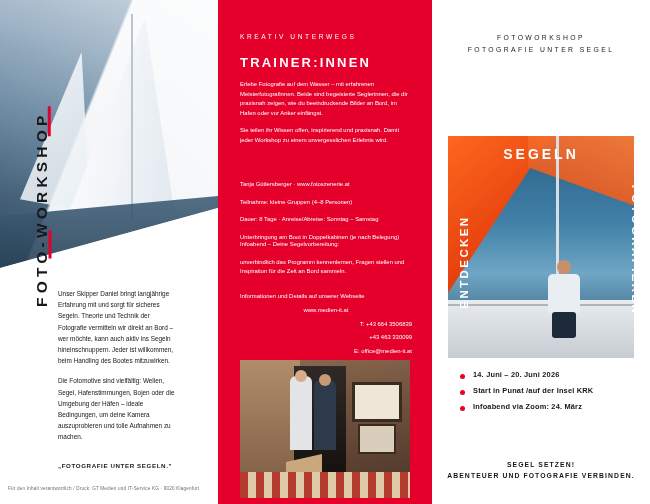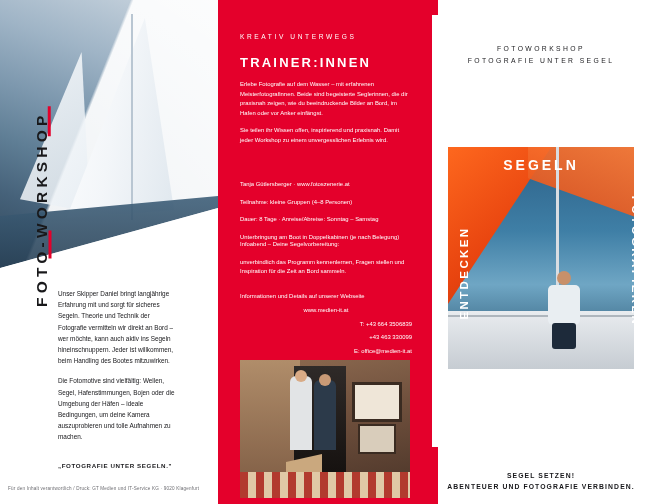--- a/index.html
+++ b/index.html
@@ -59,21 +59,21 @@
   .left-quote{
     position:absolute;left:58px;top:462px;width:130px;
     font-size:6.2px;letter-spacing:.6px;color:#1b1b1e;font-weight:700;
   }
   .imprint{
     position:absolute;left:8px;top:486px;width:200px;
     font-size:4.6px;color:#6d6d72;letter-spacing:.2px;
   }
 
   
-  .panel-mid{position:absolute;left:218px;top:0;width:214px;height:504px;background:#e4002b;padding-left:6px;}
+  .panel-mid{position:absolute;left:218px;top:0;width:214px;height:504px;background:#e4002b;}
   .kicker{
     position:absolute;left:22px;top:33px;width:180px;
     color:#ffffff;font-size:6.6px;letter-spacing:2.6px;font-weight:400;
   }
   .mid-title{
     position:absolute;left:22px;top:55px;width:190px;
     color:#ffffff;font-size:13px;letter-spacing:2.2px;font-weight:700;
   }
   .mid-text{position:absolute;left:22px;top:80px;width:172px;color:#ffffff;font-size:5.9px;line-height:9.6px;}
   .mid-text p{margin:0 0 8px 0;}
@@ -97,21 +97,21 @@
   .pc-frame2{position:absolute;left:118px;top:64px;width:34px;height:26px;background:#d9cdbb;border:2px solid #3a2b21;}
   .pc-chair{position:absolute;left:46px;top:84px;width:36px;height:50px;background:#caa87e;clip-path:polygon(0 18px,36px 10px,36px 50px,0 50px);}
   .pc-people{position:absolute;left:50px;top:10px;width:50px;height:80px;}
   .pc-p1{position:absolute;left:0;top:6px;width:22px;height:74px;background:#e2e4e6;border-radius:6px 6px 0 0;}
   .pc-p2{position:absolute;left:24px;top:10px;width:22px;height:70px;background:#2c3a4a;border-radius:6px 6px 0 0;}
   .pc-h1{position:absolute;left:5px;top:0;width:12px;height:12px;border-radius:50%;background:#d9ab86;}
   .pc-h2{position:absolute;left:29px;top:4px;width:12px;height:12px;border-radius:50%;background:#c99a76;}
   .pc-rug{position:absolute;left:0;bottom:0;width:170px;height:26px;background:repeating-linear-gradient(90deg,#b23a2e 0 8px,#e0c9a6 8px 16px);}
 
   
-  .panel-right{position:absolute;left:432px;top:15px;width:218px;height:432px;background:#ffffff;}
+  .panel-right{position:absolute;left:432px;top:4px;width:218px;height:432px;background:#ffffff;}
   .right-head{position:absolute;left:0;top:28px;width:218px;text-align:center;color:#1a1a1d;font-size:6.8px;letter-spacing:2.4px;line-height:12px;}
   .photo-right{
     position:absolute;left:16px;top:132px;width:186px;height:222px;
     background:linear-gradient(180deg,#2b5f86 0%,#3f7fa6 38%,#6fa6c4 62%,#1d4763 100%);
     overflow:hidden;
   }
   .pr-sail{
     position:absolute;left:-6px;top:-4px;width:112px;height:170px;
     background:linear-gradient(140deg,#ff6a1f 0%,#e8440f 55%,#b42f0a 100%);
     clip-path:polygon(0 0, 100% 0, 0 100%);
@@ -242,20 +242,34 @@
         <div class="pr-body"></div>
         <div class="pr-legs"></div>
         <div class="pr-head"></div>
       </div>
     </div>
 
     <div class="word-segeln">SEGELN</div>
     <div class="word-entdecken">ENTDECKEN</div>
     <div class="word-fotografieren">FOTOGRAFIEREN</div>
 
+    <div class="bullets">
+      <div class="bullet">
+        <span class="dot"></span>
+        <span class="bullet-txt">14. Juni – 20. Juni 2026</span>
+      </div>
+      <div class="bullet">
+        <span class="dot"></span>
+        <span class="bullet-txt">Start in Punat /auf der Insel KRK</span>
+      </div>
+      <div class="bullet">
+        <span class="dot"></span>
+        <span class="bullet-txt">Infoabend via Zoom: 24. März</span>
+      </div>
+    </div>
 
 
     <div class="right-foot">
       <div>SEGEL SETZEN!</div>
       <div>ABENTEUER UND FOTOGRAFIE VERBINDEN.</div>
     </div>
   </div>
 
 </div>
 

